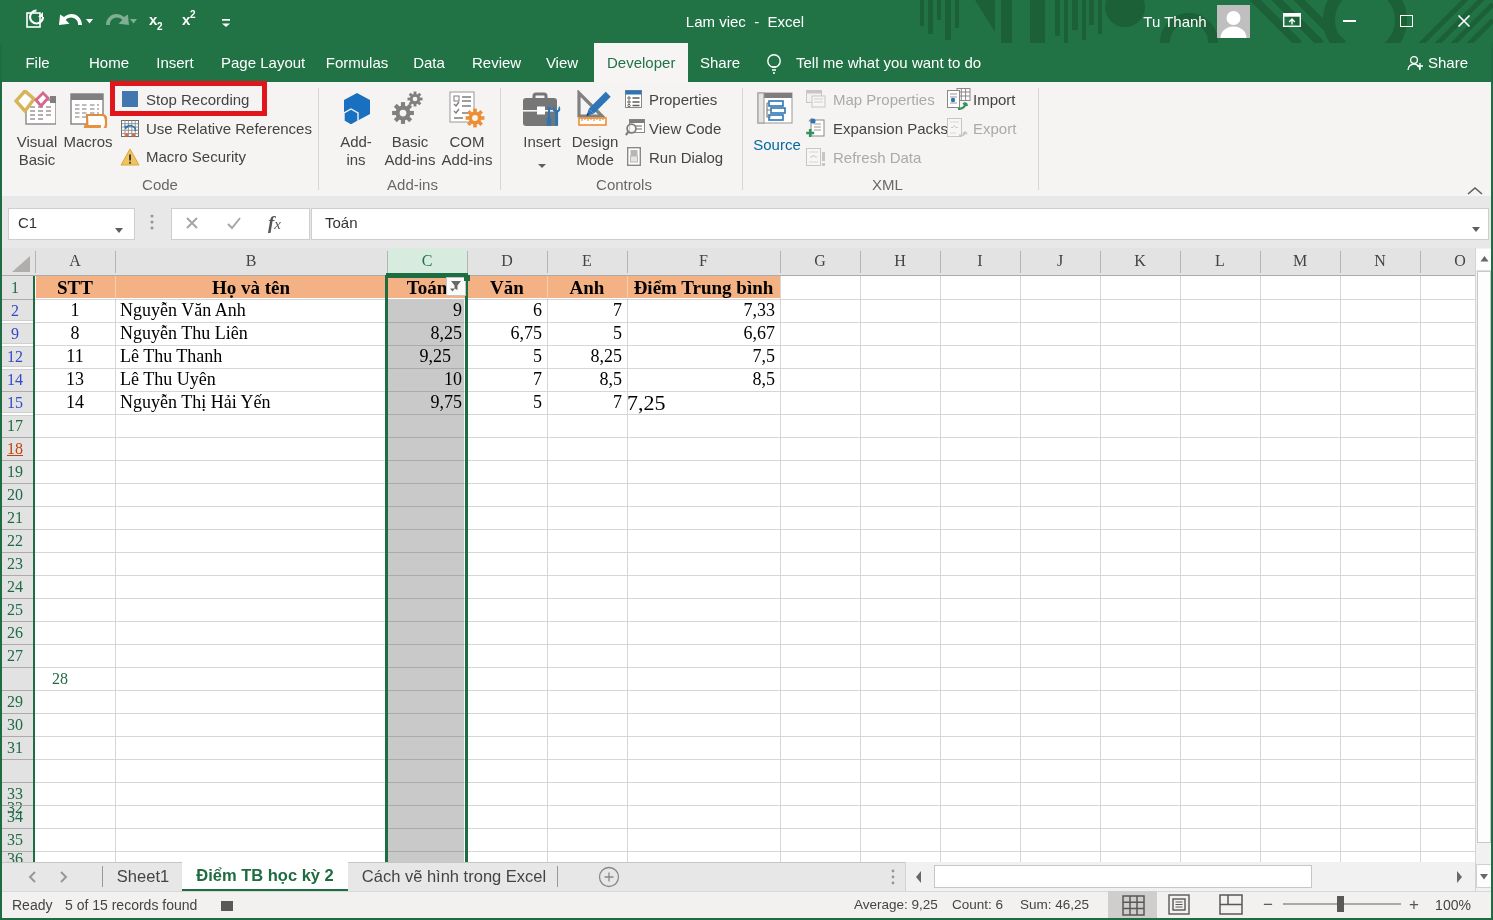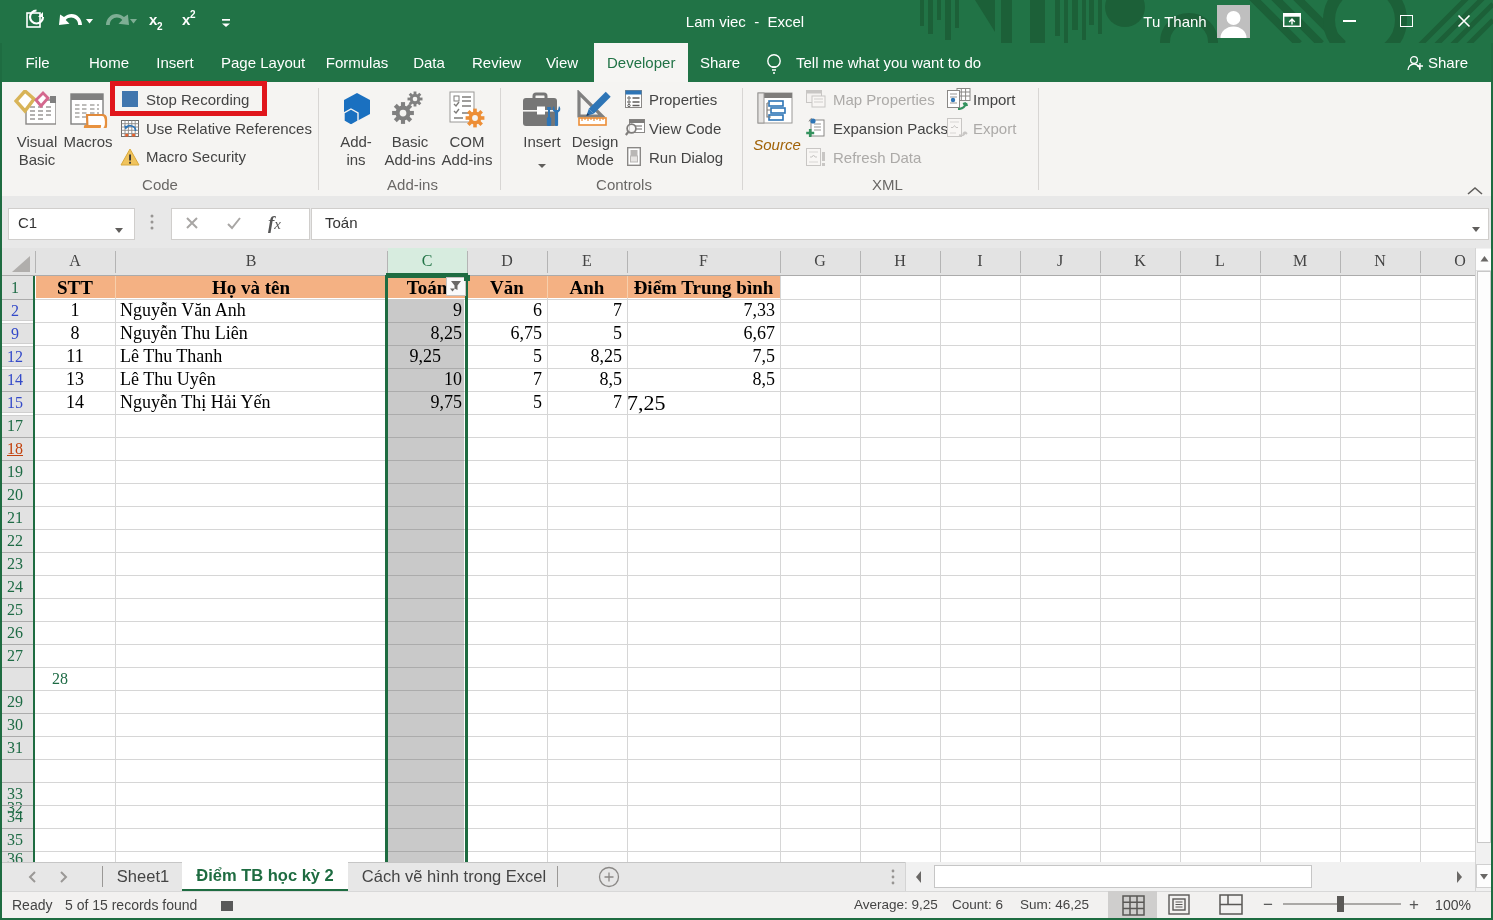--- a/index.html
+++ b/index.html
@@ -272,21 +272,21 @@
 <rect x="1" y="1" width="34" height="30" fill="#fff" stroke="#9A9896"></rect>
 <rect x="1" y="1" width="34" height="5" fill="#7F7D7B"></rect>
 <rect x="1" y="1" width="6" height="30" fill="#E6E4E2" stroke="#9A9896"></rect>
 <g fill="none" stroke="#2E75B6" stroke-width="1.6">
 <rect x="12" y="9" width="14" height="5"></rect>
         <rect x="14" y="16" width="14" height="5"></rect>
         <rect x="12" y="23" width="14" height="5"></rect>
 </g>
 <path d="M10 11 h2 M10 11 v14 h4 M10 18 h4" stroke="#7F7D7B" stroke-width="1.2" fill="none"></path>
 </svg></div>
-<div style="position:absolute;left:749px;top:136px;width:56px;height:18px;line-height:18px;text-align:center;font-size:15px;color:#a16207;font-style:italic;">Source</div>
+<div style="position:absolute;left:749px;top:136px;width:56px;height:18px;line-height:18px;text-align:center;font-size:15px;color:#0369a1;">Source</div>
 <div style="position:absolute;left:806px;top:90px;width:20px;height:18px;"><svg width="20" height="18" viewBox="0 0 20 18">
 <rect x="0.5" y="0.5" width="15" height="12" fill="#F4F2F0" stroke="#C8C6C4"></rect>
 <rect x="0.5" y="0.5" width="15" height="3" fill="#C8C6C4"></rect>
 <rect x="6" y="6" width="13" height="11" fill="#F8F6F4" stroke="#C8C6C4"></rect>
 <path d="M8 9 h9 M8 12 h9" stroke="#D0CECC" stroke-width="1.2"></path>
 </svg></div>
 <div style="position:absolute;left:833px;top:88px;width:130px;height:24px;line-height:24px;text-align:left;font-size:15px;color:#ACAAA8;">Map Properties</div>
 <div style="position:absolute;left:806px;top:117px;width:22px;height:22px;"><svg width="22" height="22" viewBox="0 0 22 22">
 <rect x="5" y="3" width="13" height="16" fill="#fff" stroke="#8A8886"></rect>
 <path d="M8 7 h7 M8 10 h7 M8 13 h7" stroke="#9A9896" stroke-width="1.2"></path>
@@ -520,21 +520,21 @@
 <div style="position:absolute;left:547px;top:299px;width:75px;height:23px;line-height:23px;text-align:right;font-size:18px;color:#000;font-family:'Liberation Serif';">7</div>
 <div style="position:absolute;left:627px;top:299px;width:148px;height:23px;line-height:23px;text-align:right;font-size:18px;color:#000;font-family:'Liberation Serif';">7,33</div>
 <div style="position:absolute;left:35px;top:322px;width:80px;height:23px;line-height:23px;text-align:center;font-size:18px;color:#000;font-family:'Liberation Serif';">8</div>
 <div style="position:absolute;left:120px;top:322px;width:260px;height:23px;line-height:23px;text-align:left;font-size:18px;color:#000;font-family:'Liberation Serif';">Nguyễn Thu Liên</div>
 <div style="position:absolute;left:389px;top:322px;width:73px;height:23px;line-height:23px;text-align:right;font-size:18px;color:#000;font-family:'Liberation Serif';">8,25</div>
 <div style="position:absolute;left:467px;top:322px;width:75px;height:23px;line-height:23px;text-align:right;font-size:18px;color:#000;font-family:'Liberation Serif';">6,75</div>
 <div style="position:absolute;left:547px;top:322px;width:75px;height:23px;line-height:23px;text-align:right;font-size:18px;color:#000;font-family:'Liberation Serif';">5</div>
 <div style="position:absolute;left:627px;top:322px;width:148px;height:23px;line-height:23px;text-align:right;font-size:18px;color:#000;font-family:Liberation Serif, serif;">6,67</div>
 <div style="position:absolute;left:35px;top:345px;width:80px;height:23px;line-height:23px;text-align:center;font-size:18px;color:#000;font-family:'Liberation Serif';">11</div>
 <div style="position:absolute;left:120px;top:345px;width:260px;height:23px;line-height:23px;text-align:left;font-size:18px;color:#000;font-family:'Liberation Serif';">Lê Thu Thanh</div>
-<div style="position:absolute;left:368px;top:345px;width:73px;height:23px;line-height:23px;text-align:right;font-size:18px;color:#000;font-family:'Liberation Serif';">9,25</div>
+<div style="position:absolute;left:378px;top:345px;width:73px;height:23px;line-height:23px;text-align:right;font-size:18px;color:#000;font-family:'Liberation Serif';">9,25</div>
 <div style="position:absolute;left:467px;top:345px;width:75px;height:23px;line-height:23px;text-align:right;font-size:18px;color:#000;font-family:'Liberation Serif';">5</div>
 <div style="position:absolute;left:547px;top:345px;width:75px;height:23px;line-height:23px;text-align:right;font-size:18px;color:#000;font-family:'Liberation Serif';">8,25</div>
 <div style="position:absolute;left:627px;top:345px;width:148px;height:23px;line-height:23px;text-align:right;font-size:18px;color:#000;font-family:'Liberation Serif';">7,5</div>
 <div style="position:absolute;left:35px;top:368px;width:80px;height:23px;line-height:23px;text-align:center;font-size:18px;color:#000;font-family:'Liberation Serif';">13</div>
 <div style="position:absolute;left:120px;top:368px;width:260px;height:23px;line-height:23px;text-align:left;font-size:18px;color:#000;font-family:'Liberation Serif';">Lê Thu Uyên</div>
 <div style="position:absolute;left:389px;top:368px;width:73px;height:23px;line-height:23px;text-align:right;font-size:18px;color:#000;font-family:'Liberation Serif';">10</div>
 <div style="position:absolute;left:467px;top:368px;width:75px;height:23px;line-height:23px;text-align:right;font-size:18px;color:#000;font-family:'Liberation Serif';">7</div>
 <div style="position:absolute;left:547px;top:368px;width:75px;height:23px;line-height:23px;text-align:right;font-size:18px;color:#000;font-family:'Liberation Serif';">8,5</div>
 <div style="position:absolute;left:627px;top:368px;width:148px;height:23px;line-height:23px;text-align:right;font-size:18px;color:#000;font-family:'Liberation Serif';">8,5</div>
 <div style="position:absolute;left:35px;top:391px;width:80px;height:23px;line-height:23px;text-align:center;font-size:18px;color:#000;font-family:'Liberation Serif';">14</div>

